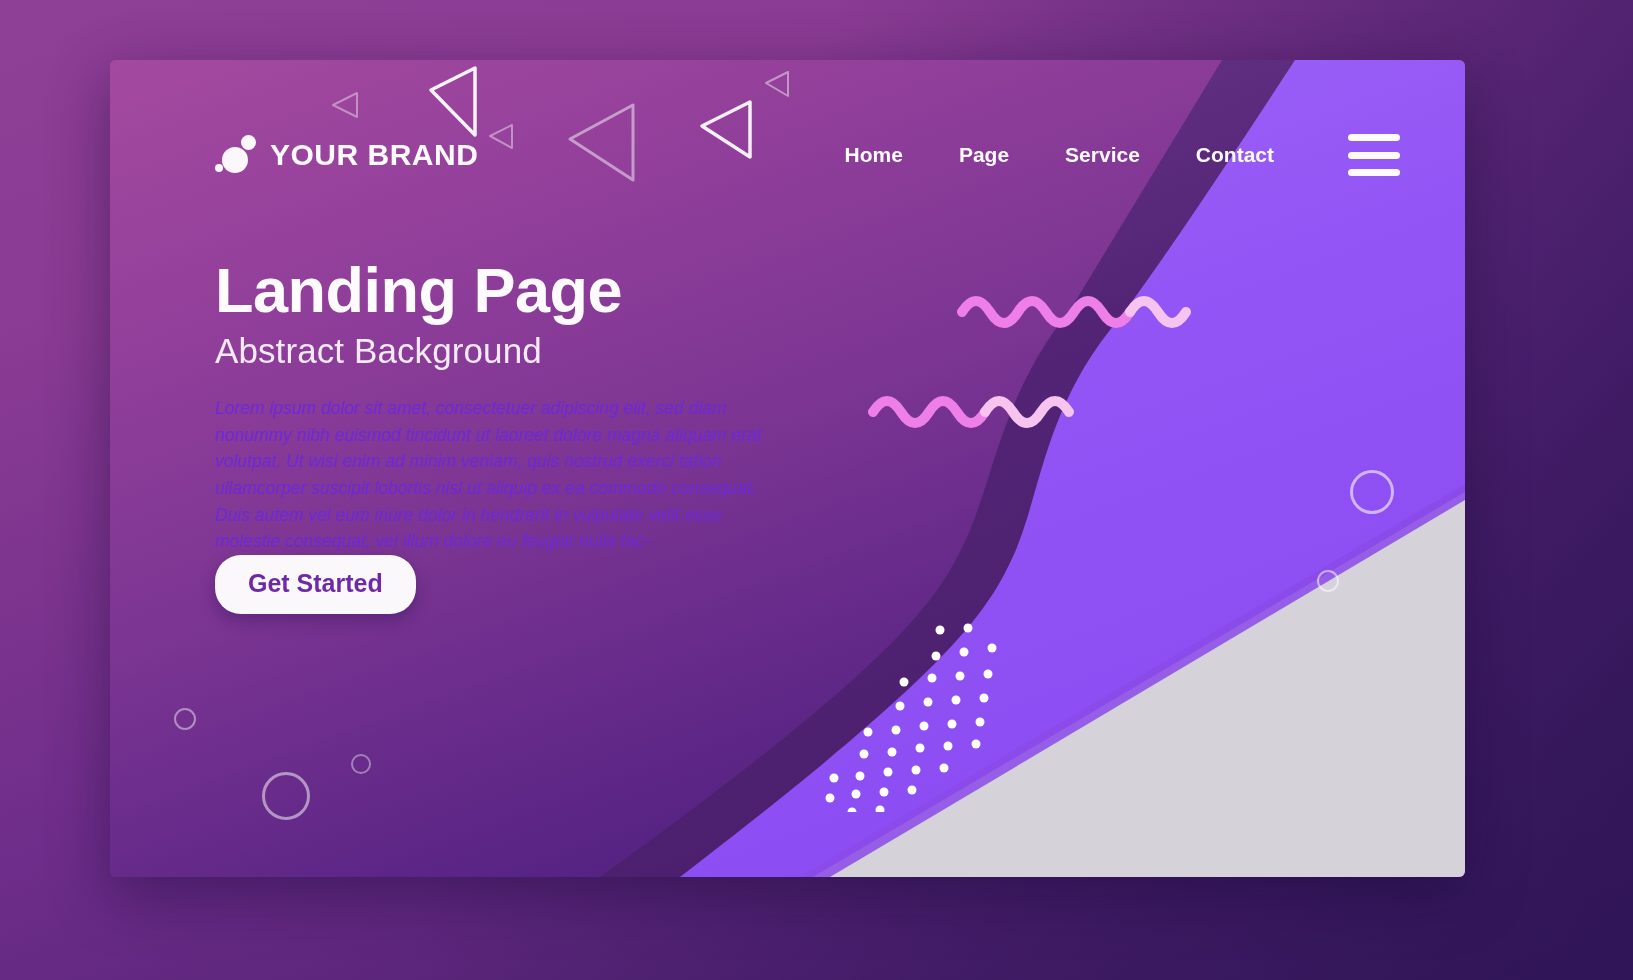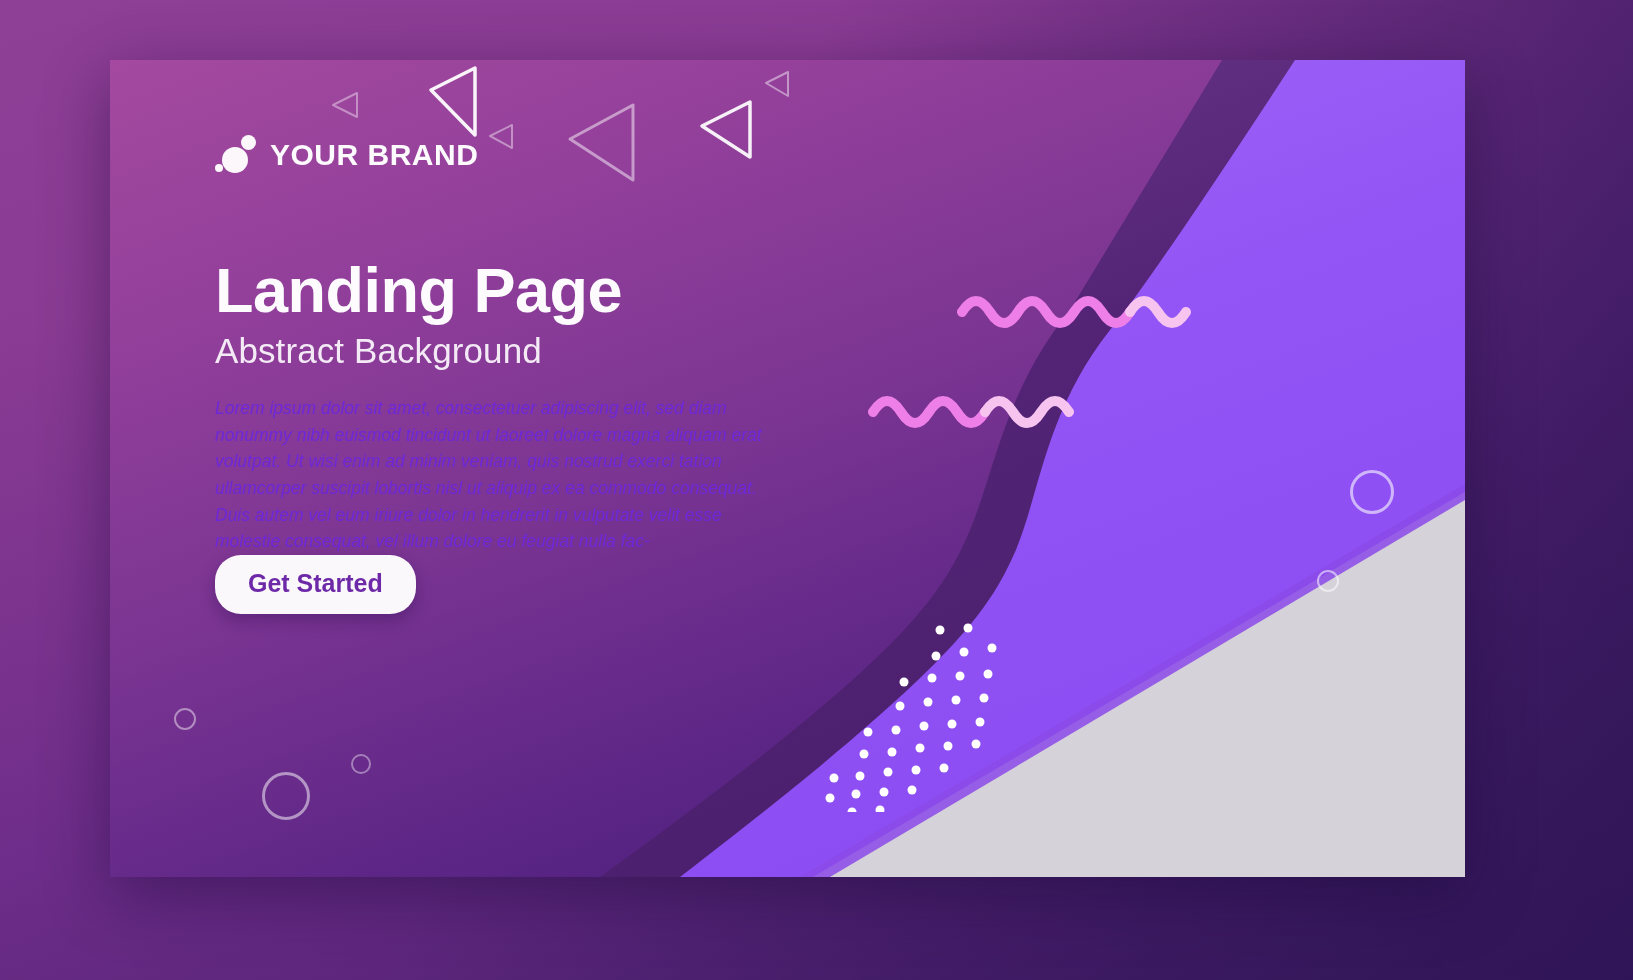--- a/index.html
+++ b/index.html
@@ -25,20 +25,21 @@
     background:linear-gradient(115deg, rgba(140,60,150,0) 40%, rgba(45,20,85,.85) 100%);
   }
 
   
   #hero-card {
     position:absolute;
     left:110px; top:60px;
     width:1355px; height:817px;
     overflow:hidden;
     box-shadow:0 18px 60px rgba(25,8,55,.45);
+    border-radius:6px;
   }
 
   
   .card-base {
     position:absolute; inset:0;
     background:linear-gradient(145deg,#a0499f 0%,#95429c 18%,#7e3694 42%,#66298c 68%,#4e2080 100%);
   }
 
   
   .shadow-wedge {
@@ -278,20 +279,31 @@
 
     <div id="brand">
       <span id="brand-mark">
         <span class="c1"></span>
           <span class="c2"></span>
           <span class="c3"></span>
       </span>
       <span id="brand-name">YOUR BRAND</span>
     </div>
 
+    <nav id="main-nav">
+      <a class="nav-link">Home</a>
+      <a class="nav-link">Page</a>
+      <a class="nav-link">Service</a>
+      <a class="nav-link">Contact</a>
+      <div id="hamburger">
+        <span></span>
+          <span></span>
+          <span></span>
+      </div>
+    </nav>
   </header>
 
   <div id="hero-content">
     <h1 id="hero-title">Landing Page</h1>
     <h2 id="hero-subtitle">Abstract Background</h2>
     <p id="hero-paragraph">Lorem ipsum dolor sit amet, consectetuer adipiscing elit, sed diam nonummy nibh euismod tincidunt ut laoreet dolore magna aliquam erat volutpat. Ut wisi enim ad minim veniam, quis nostrud exerci tation ullamcorper suscipit lobortis nisl ut aliquip ex ea commodo consequat. Duis autem vel eum iriure dolor in hendrerit in vulputate velit esse molestie consequat, vel illum dolore eu feugiat nulla fac-</p>
     <button id="cta-button">Get Started</button>
   </div>
 
 </div>

